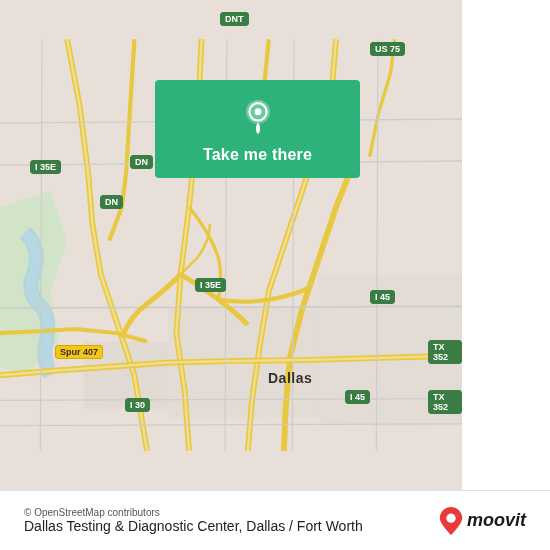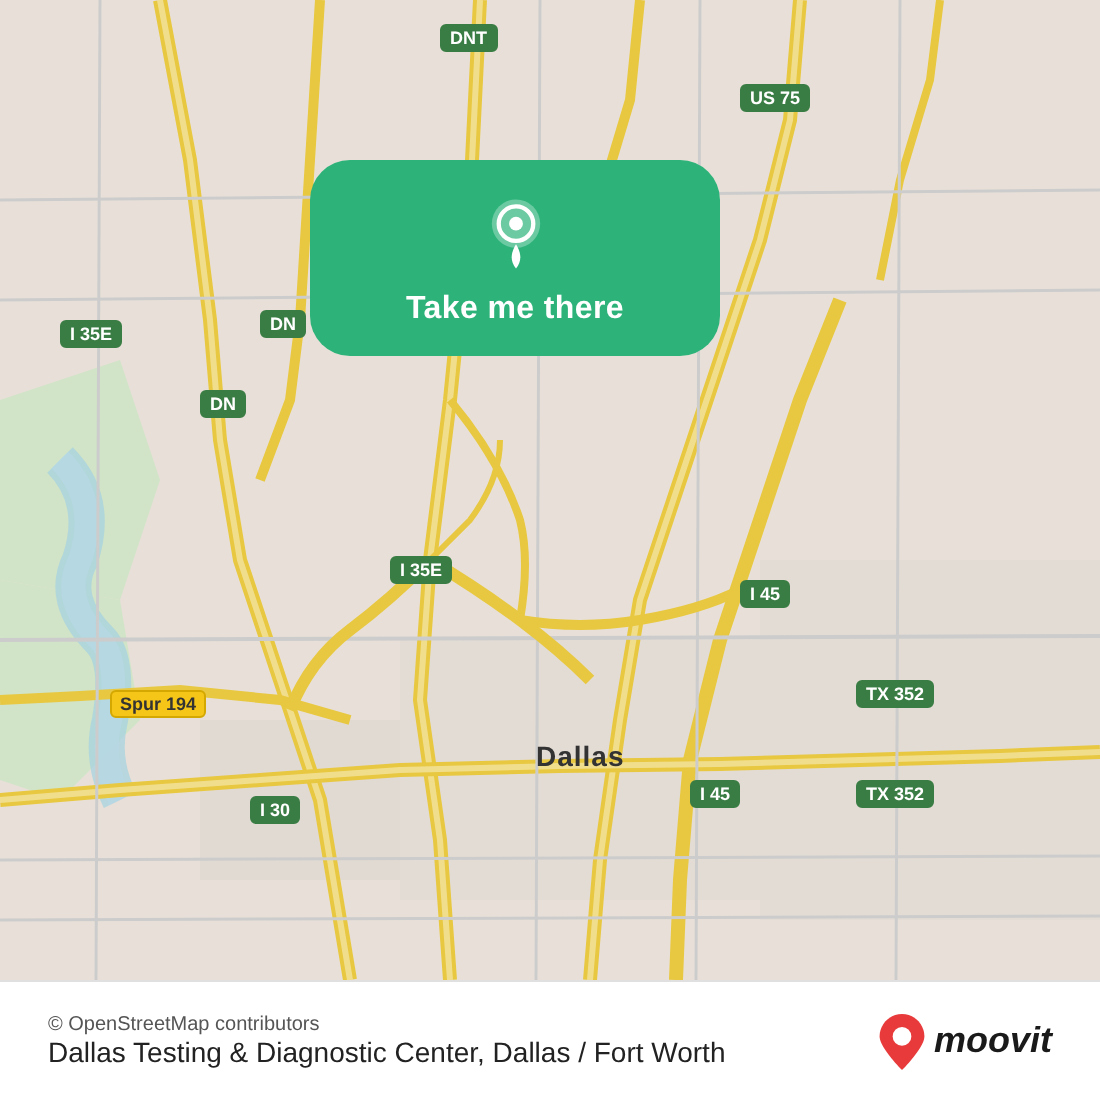--- a/index.html
+++ b/index.html
@@ -5,21 +5,21 @@
     * { margin: 0; padding: 0; box-sizing: border-box; }
     body {
       width: 550px;
       height: 550px;
       overflow: hidden;
       font-family: Arial, sans-serif;
       position: relative;
     }
 
     #map-container {
-      width: 550px;
+      width: 462px;
       height: 490px;
       position: relative;
       overflow: hidden;
       background-color: #e8e0d8;
     }
 
     
     .map-svg {
       width: 100%;
       height: 100%;
@@ -27,21 +27,21 @@
       top: 0; left: 0;
     }
 
     
     .location-card {
       position: absolute;
       top: 80px;
       left: 155px;
       width: 205px;
       background-color: #2db37a;
-      border-radius: 20px;
+      border-radius: 4px;
       display: flex;
       flex-direction: column;
       align-items: center;
       padding: 18px 22px 14px;
       cursor: pointer;
       z-index: 10;
     }
 
     .location-pin-icon {
       width: 38px;
@@ -199,21 +199,21 @@
   <div class="road-badge green" style="top:12px;left:220px;">DNT</div>
   <div class="road-badge green" style="top:42px;left:370px;">US 75</div>
   <div class="road-badge green" style="top:155px;left:130px;">DN</div>
   <div class="road-badge green" style="top:195px;left:100px;">DN</div>
   <div class="road-badge green" style="top:160px;left:30px;">I 35E</div>
   <div class="road-badge green" style="top:278px;left:195px;">I 35E</div>
   <div class="road-badge green" style="top:290px;left:370px;">I 45</div>
   <div class="road-badge green" style="top:390px;left:345px;">I 45</div>
   <div class="road-badge green" style="top:340px;left:428px;">TX 352</div>
   <div class="road-badge green" style="top:390px;left:428px;">TX 352</div>
-  <div class="road-badge yellow" style="top:345px;left:55px;">Spur 194</div>
+  <div class="road-badge yellow" style="top:345px;left:55px;">Spur 407</div>
   <div class="road-badge green" style="top:398px;left:125px;">I 30</div>
 
   <div class="city-label" style="top:370px;left:268px;">Dallas</div>
 
   <div class="location-card">
     <svg class="location-pin-icon" viewBox="0 0 38 44" xmlns="http://www.w3.org/2000/svg">
       <circle cx="19" cy="16" r="14" fill="white" opacity="0.3"></circle>
       <circle cx="19" cy="16" r="10" fill="none" stroke="white" stroke-width="2.5"></circle>
       <circle cx="19" cy="16" r="4" fill="white"></circle>
       <path d="M19,28 Q14,36 19,42 Q24,36 19,28Z" fill="white"></path>

